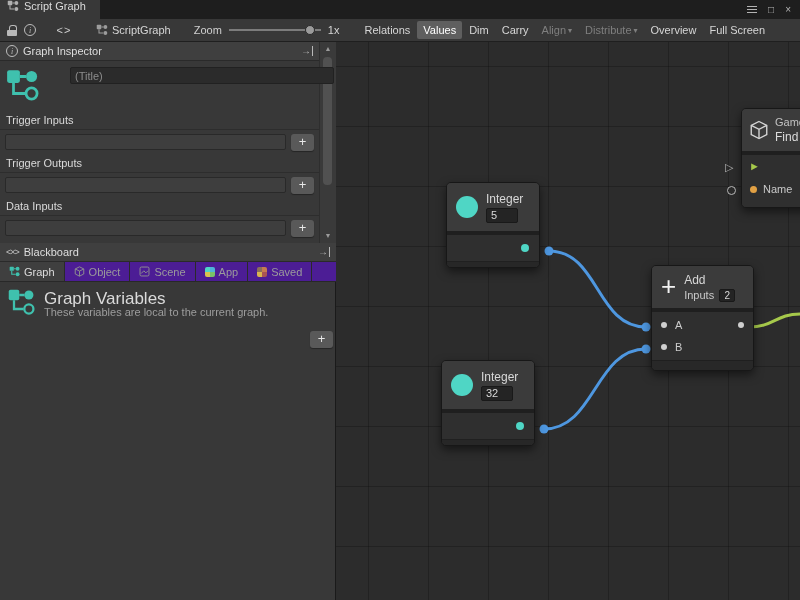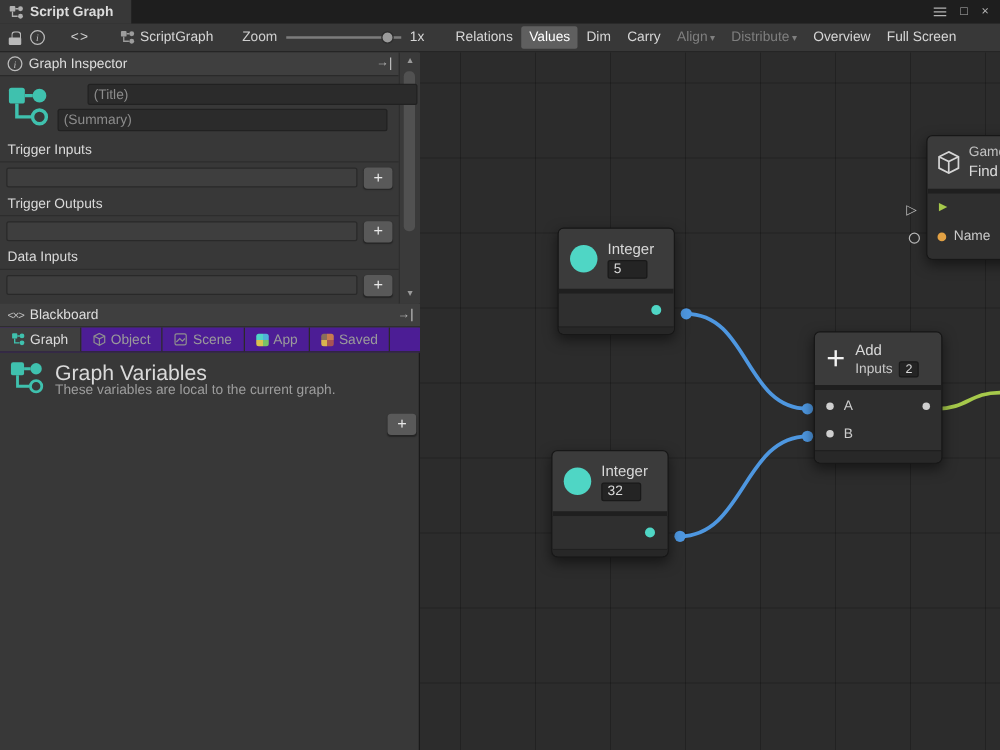--- a/index.html
+++ b/index.html
@@ -6,21 +6,21 @@
   html,body { background:#1a1a1a; }
   .root {
     position:relative; width:800px; height:600px; overflow:hidden;
     background:#383838; color:#d6d6d6;
     font-family:"Liberation Sans", sans-serif; font-size:11px;
     user-select:none;
   }
 
   
   .titlebar { position:absolute; left:0; top:0; width:800px; height:19px; background:#1e1e1e; display:flex; }
-  .wintab { display:flex; align-items:center; gap:5px; padding:0 14px 0 7px; background:#383838; color:#dcdcdc; font-size:11px;font-weight:bold; }
+  .wintab { display:flex; gap:5px; padding:0 14px 0 7px; background:#383838; color:#dcdcdc; font-size:11px; }
   .win-controls { margin-left:auto; display:flex; align-items:center; gap:11px; padding-right:9px; color:#b4b4b4; font-size:11px; }
   .hamburger { width:10px; height:7px; border-top:1px solid #b4b4b4; border-bottom:1px solid #b4b4b4; position:relative; display:inline-block; }
   .hamburger::after { content:""; position:absolute; left:0; top:2px; width:10px; height:1px; background:#b4b4b4; }
   .win-glyph { font-size:10px; line-height:10px; }
 
   
   .toolbar { position:absolute; left:0; top:19px; width:800px; height:23px; background:#383838; border-bottom:1px solid #1f1f1f;
              display:flex; align-items:center; padding:0 5px; gap:7px; color:#d6d6d6; }
   .lock { position:relative; width:10px; height:11px; margin-left:2px; flex:none; }
   .lock::before { content:""; position:absolute; left:2px; top:0; width:6px; height:6px; border:1.5px solid #b9b9b9; border-bottom:none; border-radius:3px 3px 0 0; }
@@ -204,21 +204,20 @@
     </div>
 
     <svg class="insp-icon" width="34" height="34" viewBox="0 0 16 16">
       <path d="M7 4 H10 M4 7 V12 H9.5" stroke="#3FC1AE" stroke-width="1.3" fill="none"></path>
       <rect x="1" y="1" width="6" height="6" rx="1" fill="#3FC1AE"></rect>
       <circle cx="12.5" cy="4" r="2.6" fill="#3FC1AE"></circle>
       <circle cx="12.5" cy="12" r="2.6" fill="none" stroke="#3FC1AE" stroke-width="1.3"></circle>
     </svg>
 
     <input class="ufield" id="title-field" placeholder="(Title)" style="">
-    <input class="ufield" id="summary-field" placeholder="(Summary)" style="">
 
     <span class="sec-label" style="top:72px">Trigger Inputs</span>
     <span class="sec-line" style="top:87px"></span>
     <span class="list-field" style="top:92px"></span>
     <span class="add-btn" style="left:291px; top:92px">+</span>
 
     <span class="sec-label" style="top:115px">Trigger Outputs</span>
     <span class="sec-line" style="top:130px"></span>
     <span class="list-field" style="top:135px"></span>
     <span class="add-btn" style="left:291px; top:135px">+</span>

